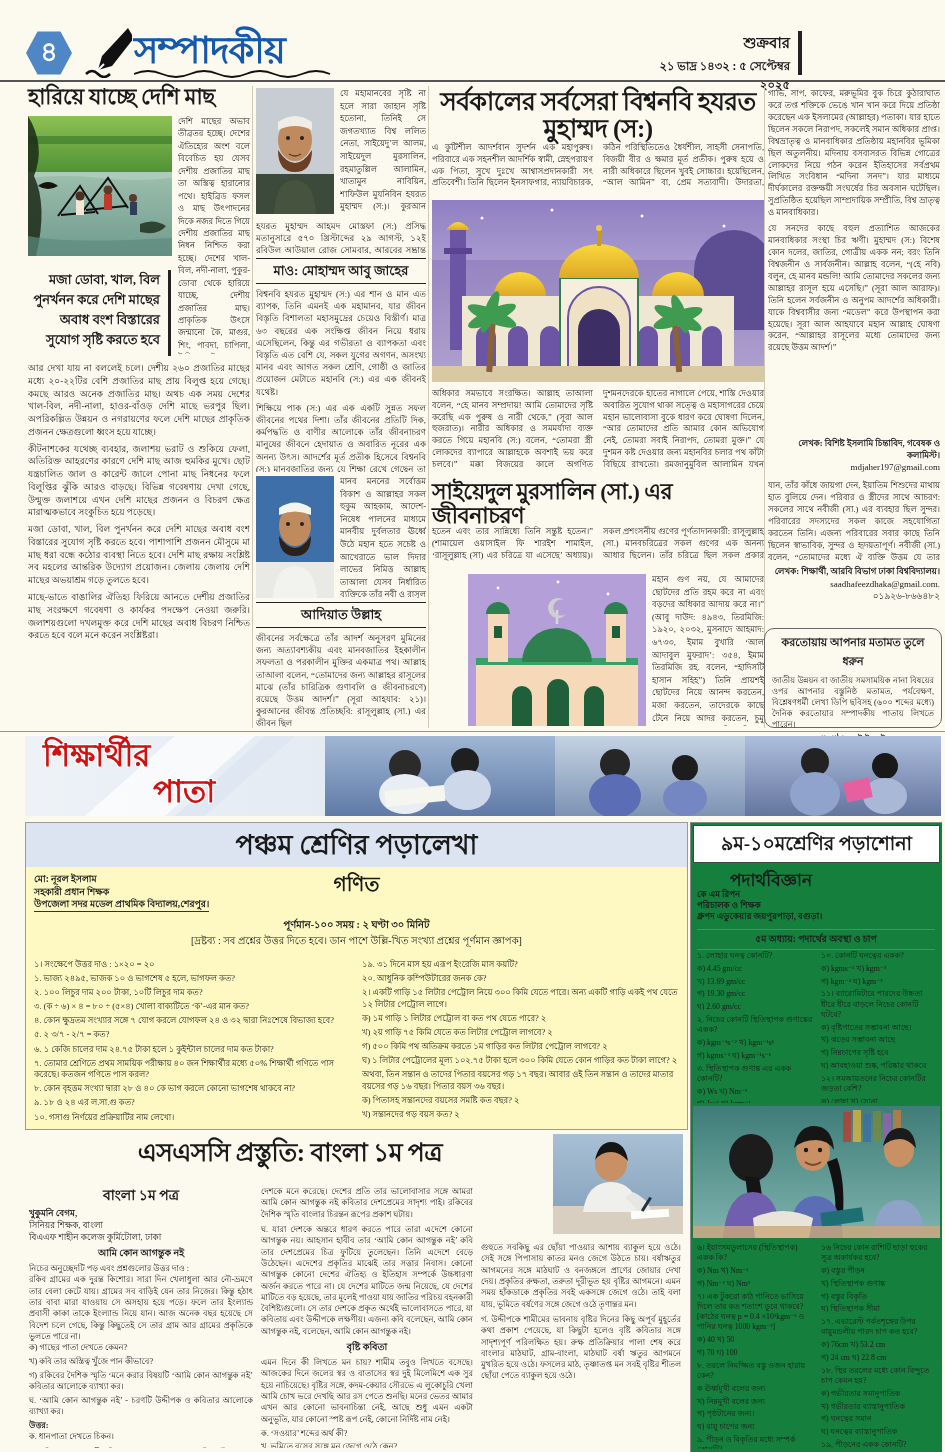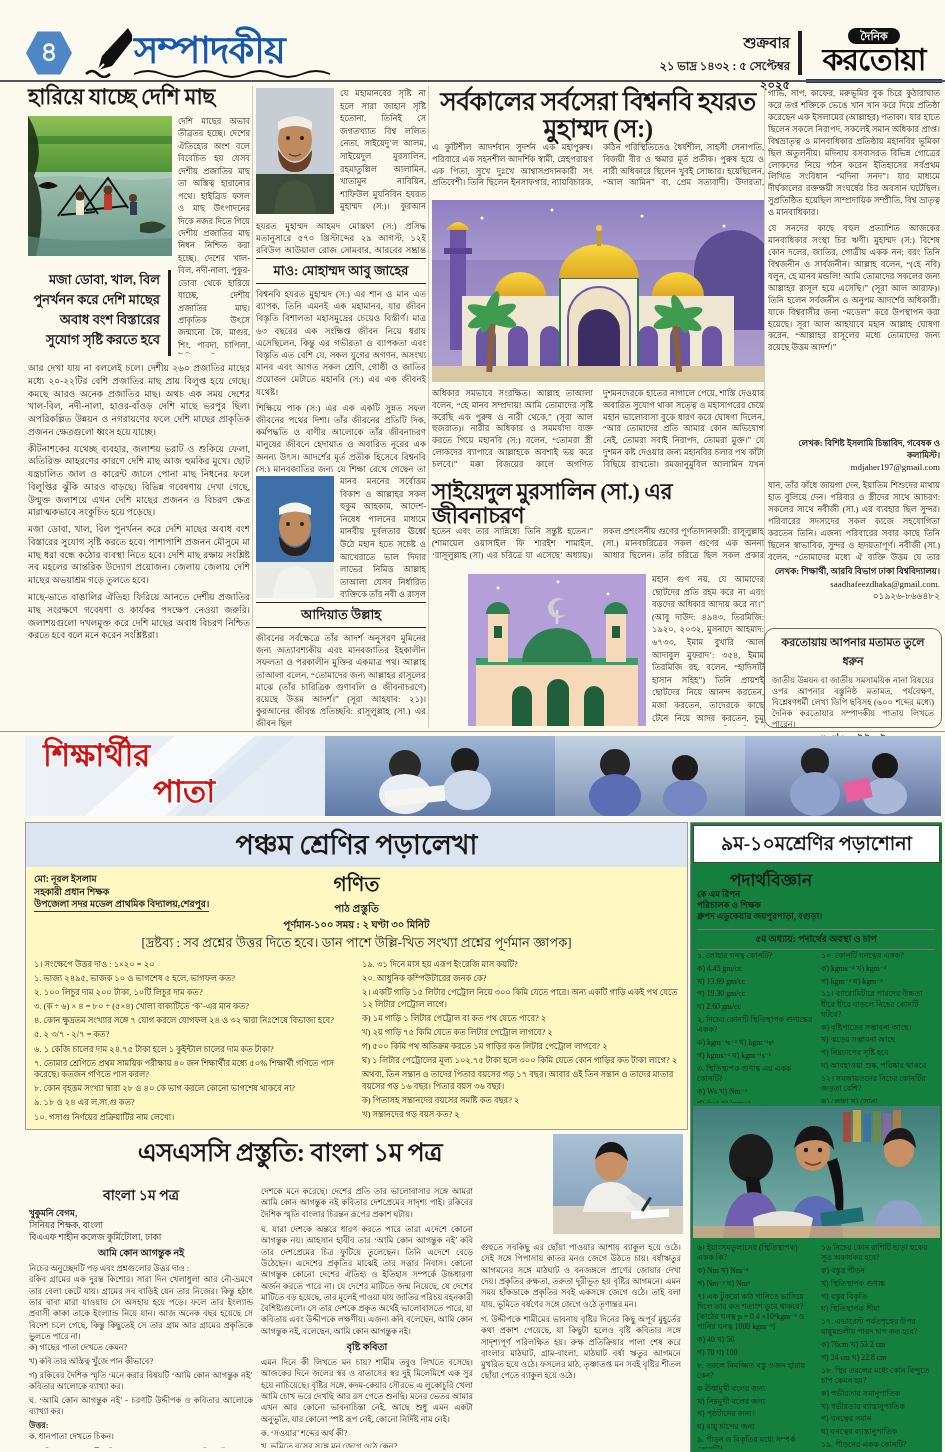--- a/index.html
+++ b/index.html
@@ -45,21 +45,21 @@
   .banner-title{font-size:31px;font-weight:900;color:#d01212;line-height:1;
                 text-shadow:1px 1px 0 #fff,-1px -1px 0 #fff,1px -1px 0 #fff,-1px 1px 0 #fff;}
   
   .c5box{border:1px solid #9a9a9a;background:#fef9c3;}
   .c5strip{height:44px;background:#dbe4f0;text-align:center;font-size:27px;font-weight:800;line-height:44px;}
   .subject{font-size:20px;font-weight:800;text-align:center;}
   .author{font-size:9.3px;font-weight:bold;line-height:1.35;}
   .author .inst{border-bottom:1px solid #333;display:inline-block;}
   .prep{font-size:10.5px;font-weight:bold;text-align:center;}
   .meta{font-size:10px;font-weight:bold;text-align:center;}
-  .note{font-size:13px;text-align:center;}
+  .note{font-size:10px;text-align:center;}
   .qcol{font-size:8.4px;line-height:1.38;overflow:hidden;}
   .p9box{border-left:1px solid #888;border-top:1px solid #888;background:#15803d;}
   .p9title{border:1.5px solid #444;font-size:19px;font-weight:800;text-align:center;line-height:36px;height:36px;background:#fff;}
   .p9subject{font-size:17px;font-weight:800;text-align:center;}
   .p9author{font-size:8.6px;font-weight:bold;line-height:1.3;}
   .chapter{font-size:9.3px;font-weight:bold;text-align:center;border-top:1px solid #777;border-bottom:1px solid #777;padding:2px 0;}
   .mcqcol{font-size:7.8px;line-height:1.32;overflow:hidden;}
   
   .ssc-headline{font-size:25px;font-weight:800;text-align:center;line-height:1.05;letter-spacing:-0.5px;}
   .ssc-col{font-size:8.2px;line-height:1.38;text-align:justify;overflow:hidden;}
@@ -88,24 +88,20 @@
   <div class="abs" style="left:134px;top:70px;width:220px;height:8px;">
     <svg width="220" height="8" viewBox="0 0 220 8">
         <path d="M0 4 q14 -6 28 0 q14 6 28 0 q14 -6 28 0 q14 6 28 0 q14 -6 28 0 q14 6 28 0 q14 -6 28 0" stroke="#111" stroke-width="1.8" fill="none"></path>
       </svg>
   </div>
   <div class="abs daydate" style="left:630px;top:31px;">
     <div class="day">শুক্রবার</div>
     <div class="date">২১ ভাদ্র ১৪৩২ : ৫ সেপ্টেম্বর ২০২৫</div>
   </div>
   <div class="abs vbar" style="left:798px;top:31px;"></div>
-  <div class="abs brand" style="left:806px;top:26px;">
-    <span class="brand-pill">দৈনিক</span>
-    <div class="brand-name">করতোয়া</div>
-  </div>
   <div class="abs hrule" style="left:0;top:80px;width:945px;"></div>
 
   <div class="abs vline" style="left:252px;top:86px;height:642px;"></div>
   <div class="abs vline" style="left:428px;top:86px;height:642px;"></div>
   <div class="abs vline" style="left:764px;top:86px;height:642px;"></div>
 
   <div class="abs headline1" style="left:28px;top:86px;width:222px;">হারিয়ে যাচ্ছে দেশি মাছ</div>
   <div class="abs" style="left:28px;top:116px;width:144px;height:140px;">
     <svg width="144" height="140" viewBox="0 0 144 140">
       <defs>
@@ -355,21 +351,20 @@
 
   <div class="abs c5box" style="left:25px;top:822px;width:661px;height:306px;">
     <div class="c5strip">পঞ্চম শ্রেণির পড়ালেখা</div>
     <div style="position:relative;height:88px;">
       <div class="abs author" style="left:8px;top:6px;">
         <div>মো: নূরল ইসলাম</div>
         <div>সহকারী প্রধান শিক্ষক</div>
         <div class="inst">উপজেলা সদর মডেল প্রাথমিক বিদ্যালয়,শেরপুর।</div>
       </div>
       <div class="abs subject" style="left:0;top:2px;width:100%;">গণিত</div>
-      <div class="abs prep" style="left:0;top:34px;width:100%;">পাঠ প্রস্তুতি</div>
       <div class="abs meta" style="left:0;top:50px;width:100%;">পূর্ণমান-১০০    সময় : ২ ঘণ্টা ৩০ মিনিট</div>
       <div class="abs note" style="left:0;top:66px;width:100%;">[দ্রষ্টব্য : সব প্রশ্নের উত্তর দিতে হবে। ডান পাশে উল্লি-খিত সংখ্যা প্রশ্নের পূর্ণমান জ্ঞাপক]</div>
     </div>
     <div class="abs qcol" style="left:8px;top:136px;width:316px;height:164px;">
         <div class="qline">১। সংক্ষেপে উত্তর দাও :                                          ১×২০ = ২০</div>
         <div class="qline">১. ভাজ্য ২৪৯৫, ভাজক ১০ ও ভাগশেষ ৫ হলে, ভাগফল কত?</div>
         <div class="qline">২. ১০০ লিচুর দাম ২০০ টাকা, ১০টি লিচুর দাম কত?</div>
         <div class="qline">৩. (ক ÷ ৬) × ৪ = ৮০ ÷ (৫×৪) খোলা বাক্যটিতে ‘ক’-এর মান কত?</div>
         <div class="qline">৪. কোন ক্ষুদ্রতম সংখ্যার সঙ্গে ৭ যোগ করলে যোগফল ২৪ ও ৩২ দ্বারা নিঃশেষে বিভাজ্য হবে?</div>
         <div class="qline">৫. ২ ৩/৭ - ২/৭ = কত?</div>

